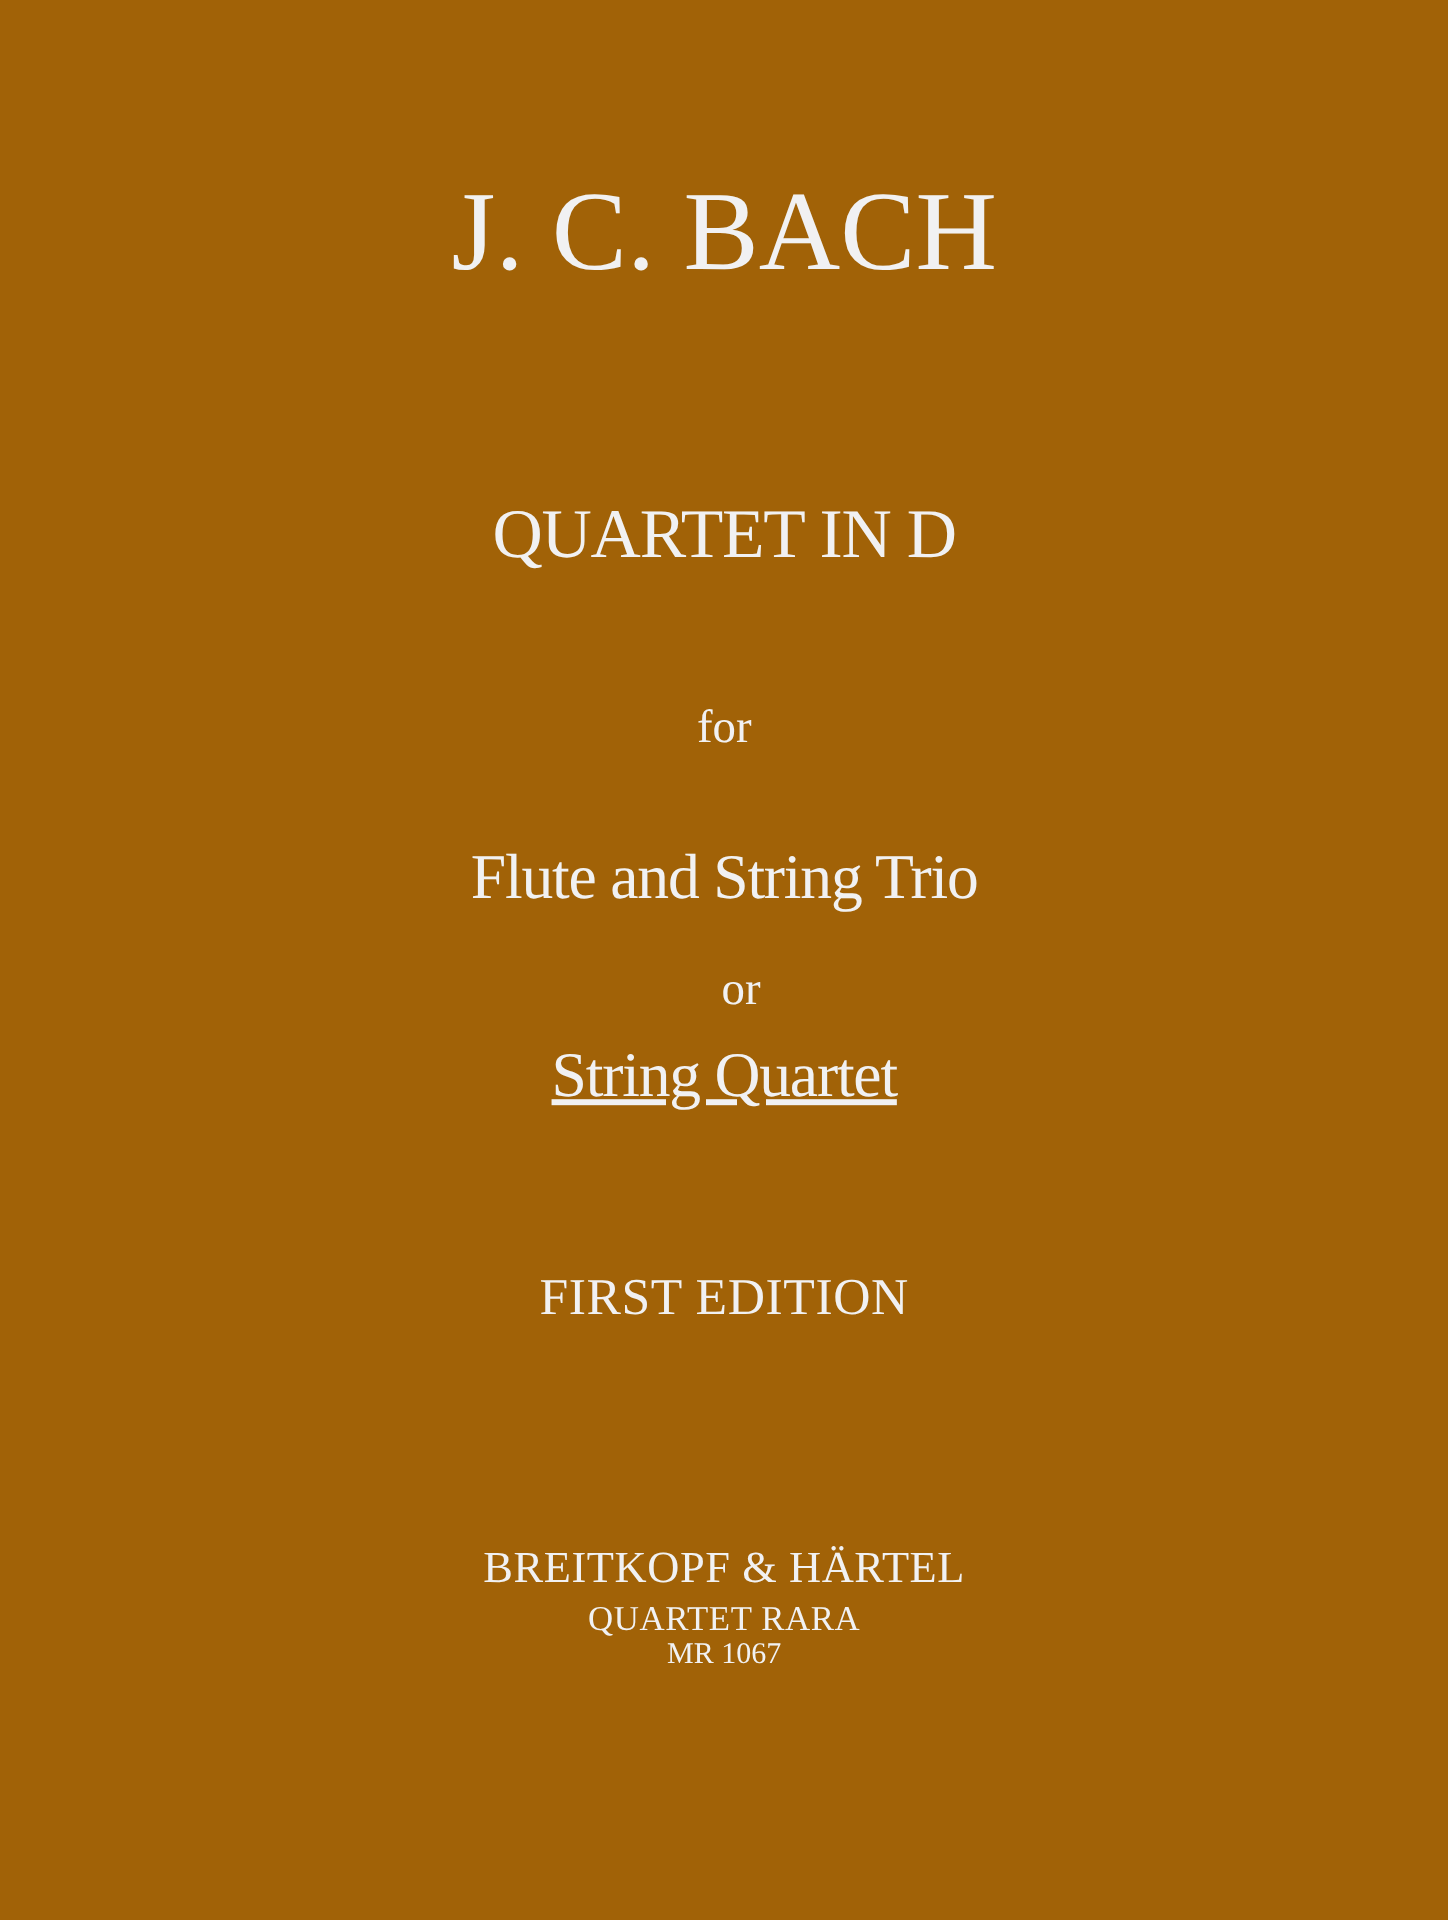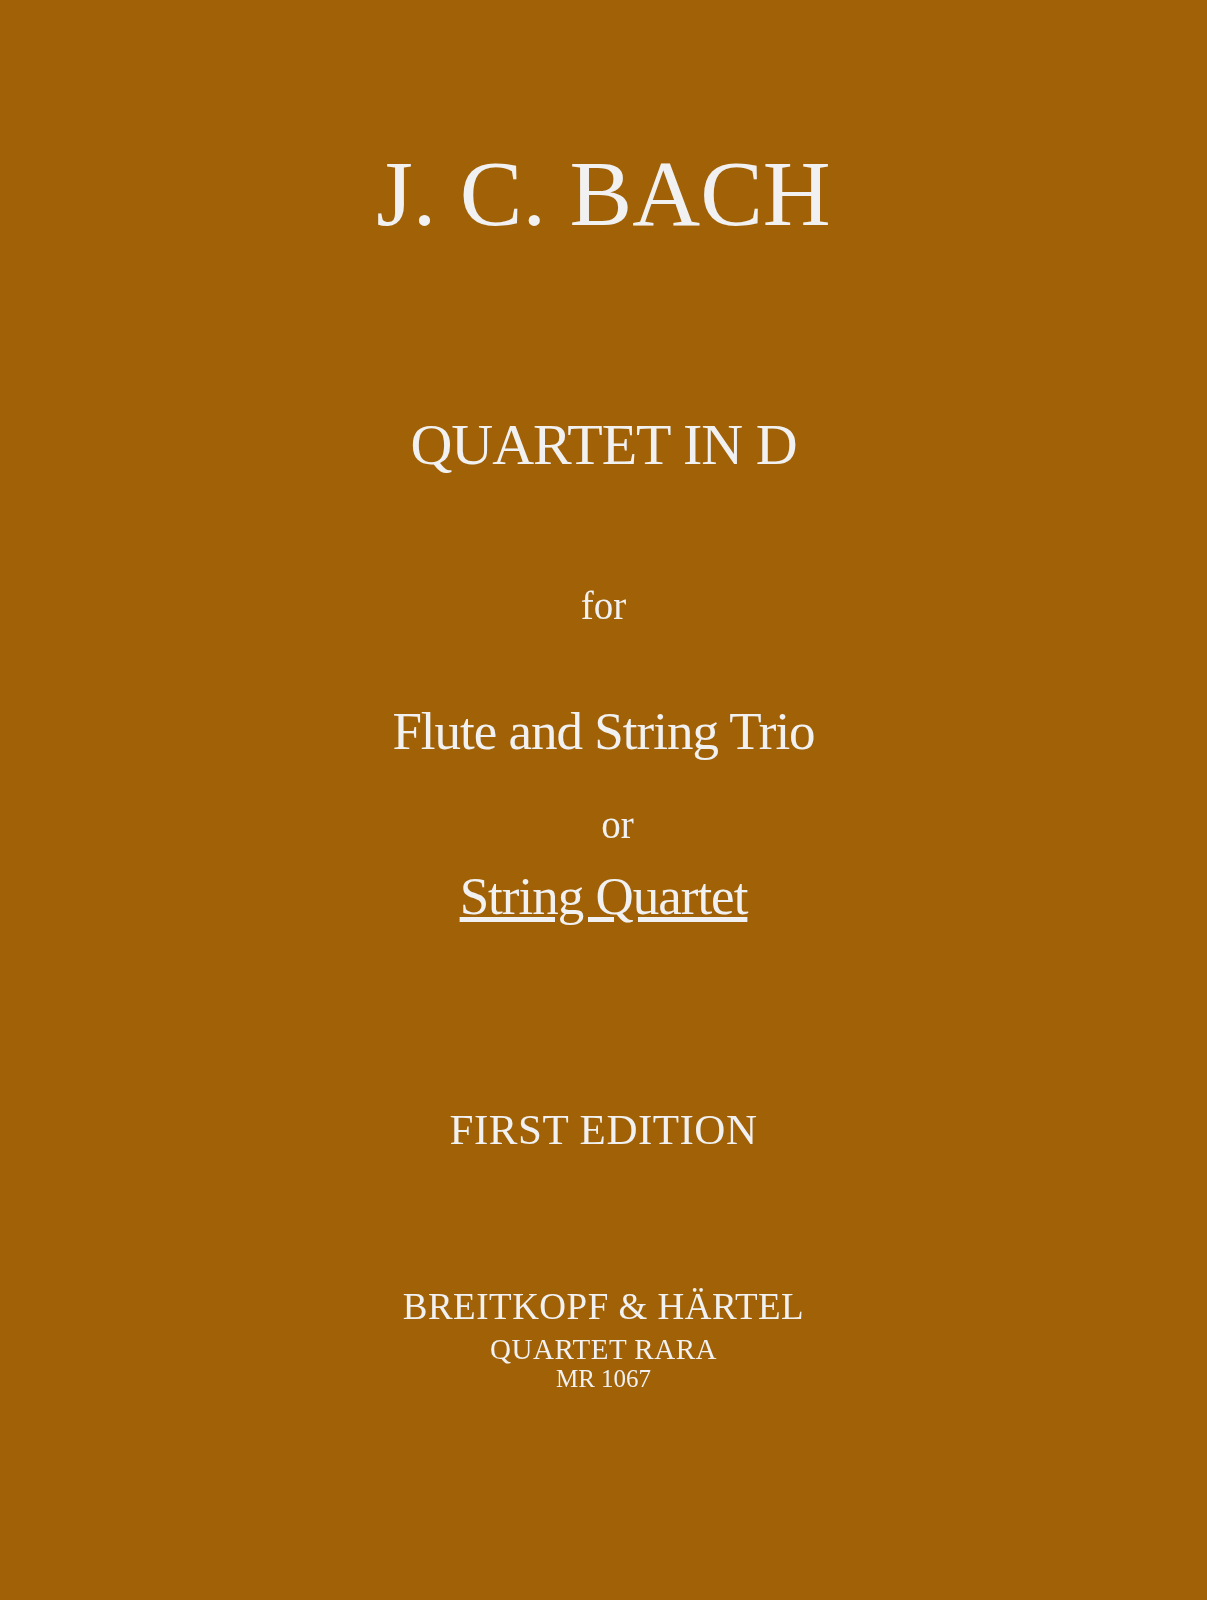--- a/index.html
+++ b/index.html
@@ -53,21 +53,20 @@
   }
   .inst-alternate {
     top: 870px;
     font-size: 53px;
     text-decoration: underline;
   }
   .edition {
     top: 1060px;
     font-size: 43px;
     letter-spacing: 0.5px;
-    margin-top: 48px;
   }
   .publisher {
     top: 1288px;
     font-size: 37px;
     letter-spacing: 0.5px;
   }
   .imprint {
     top: 1335px;
     font-size: 29px;
     letter-spacing: 0.5px;

